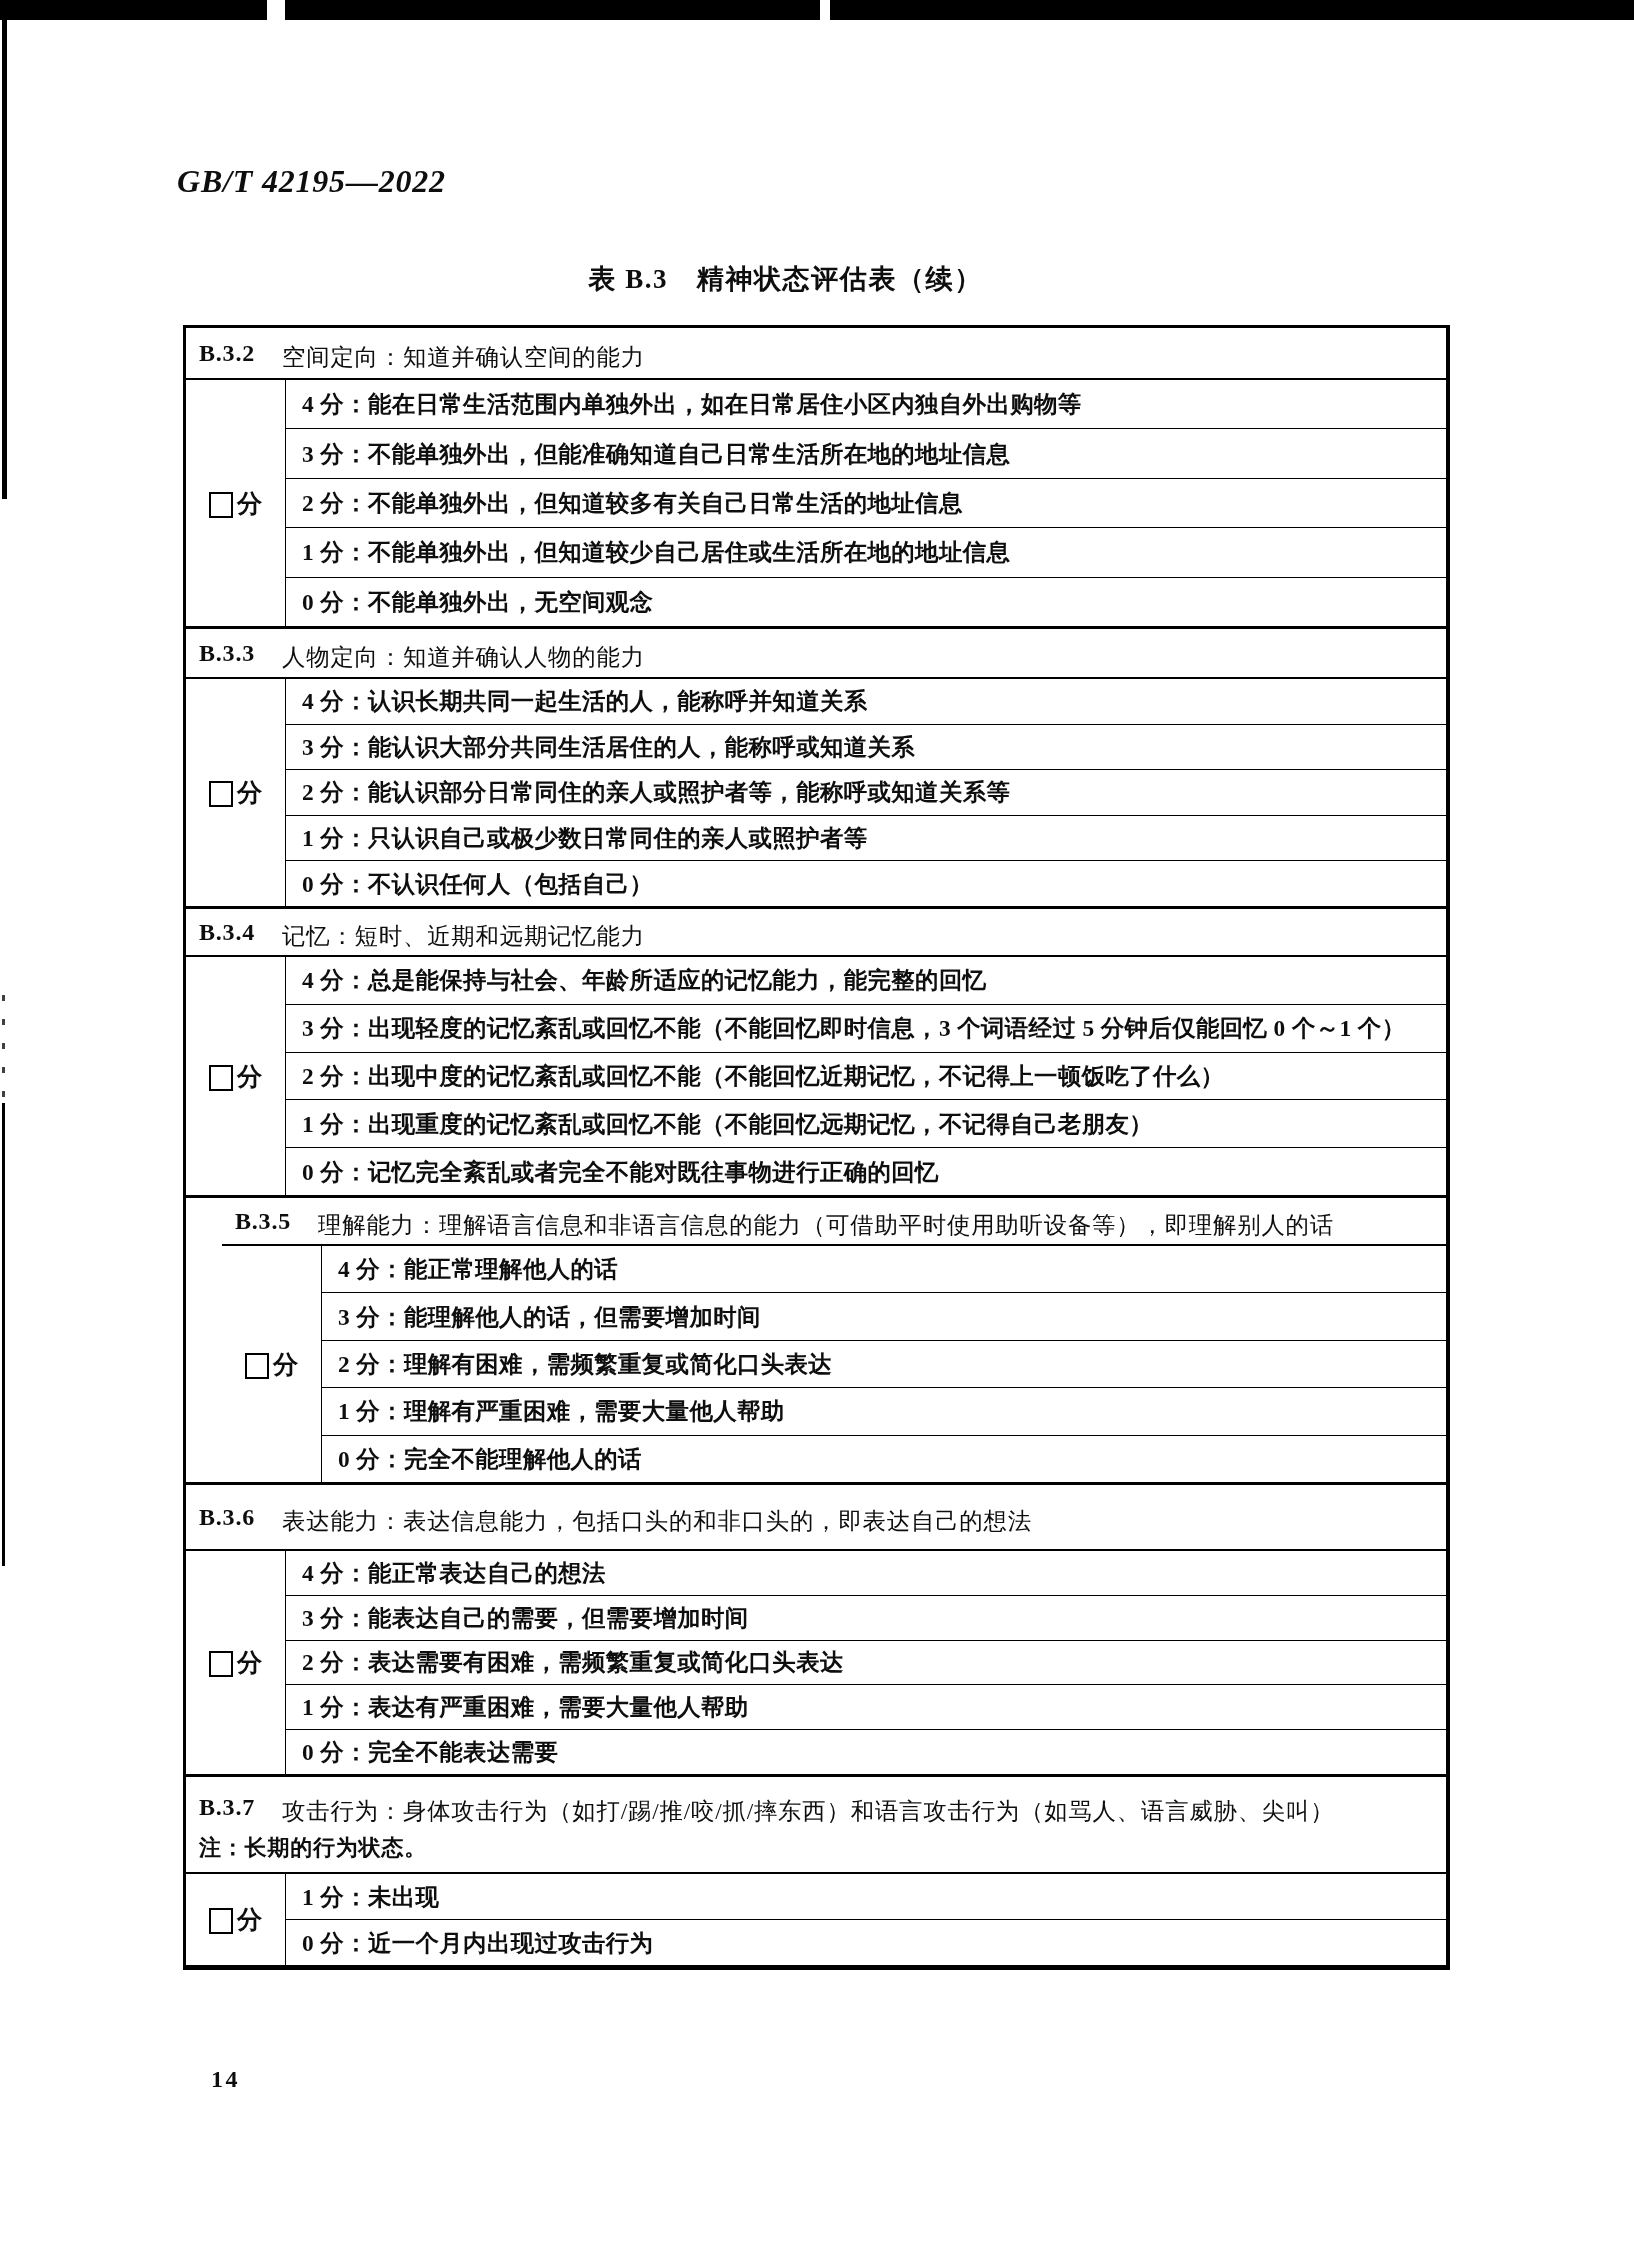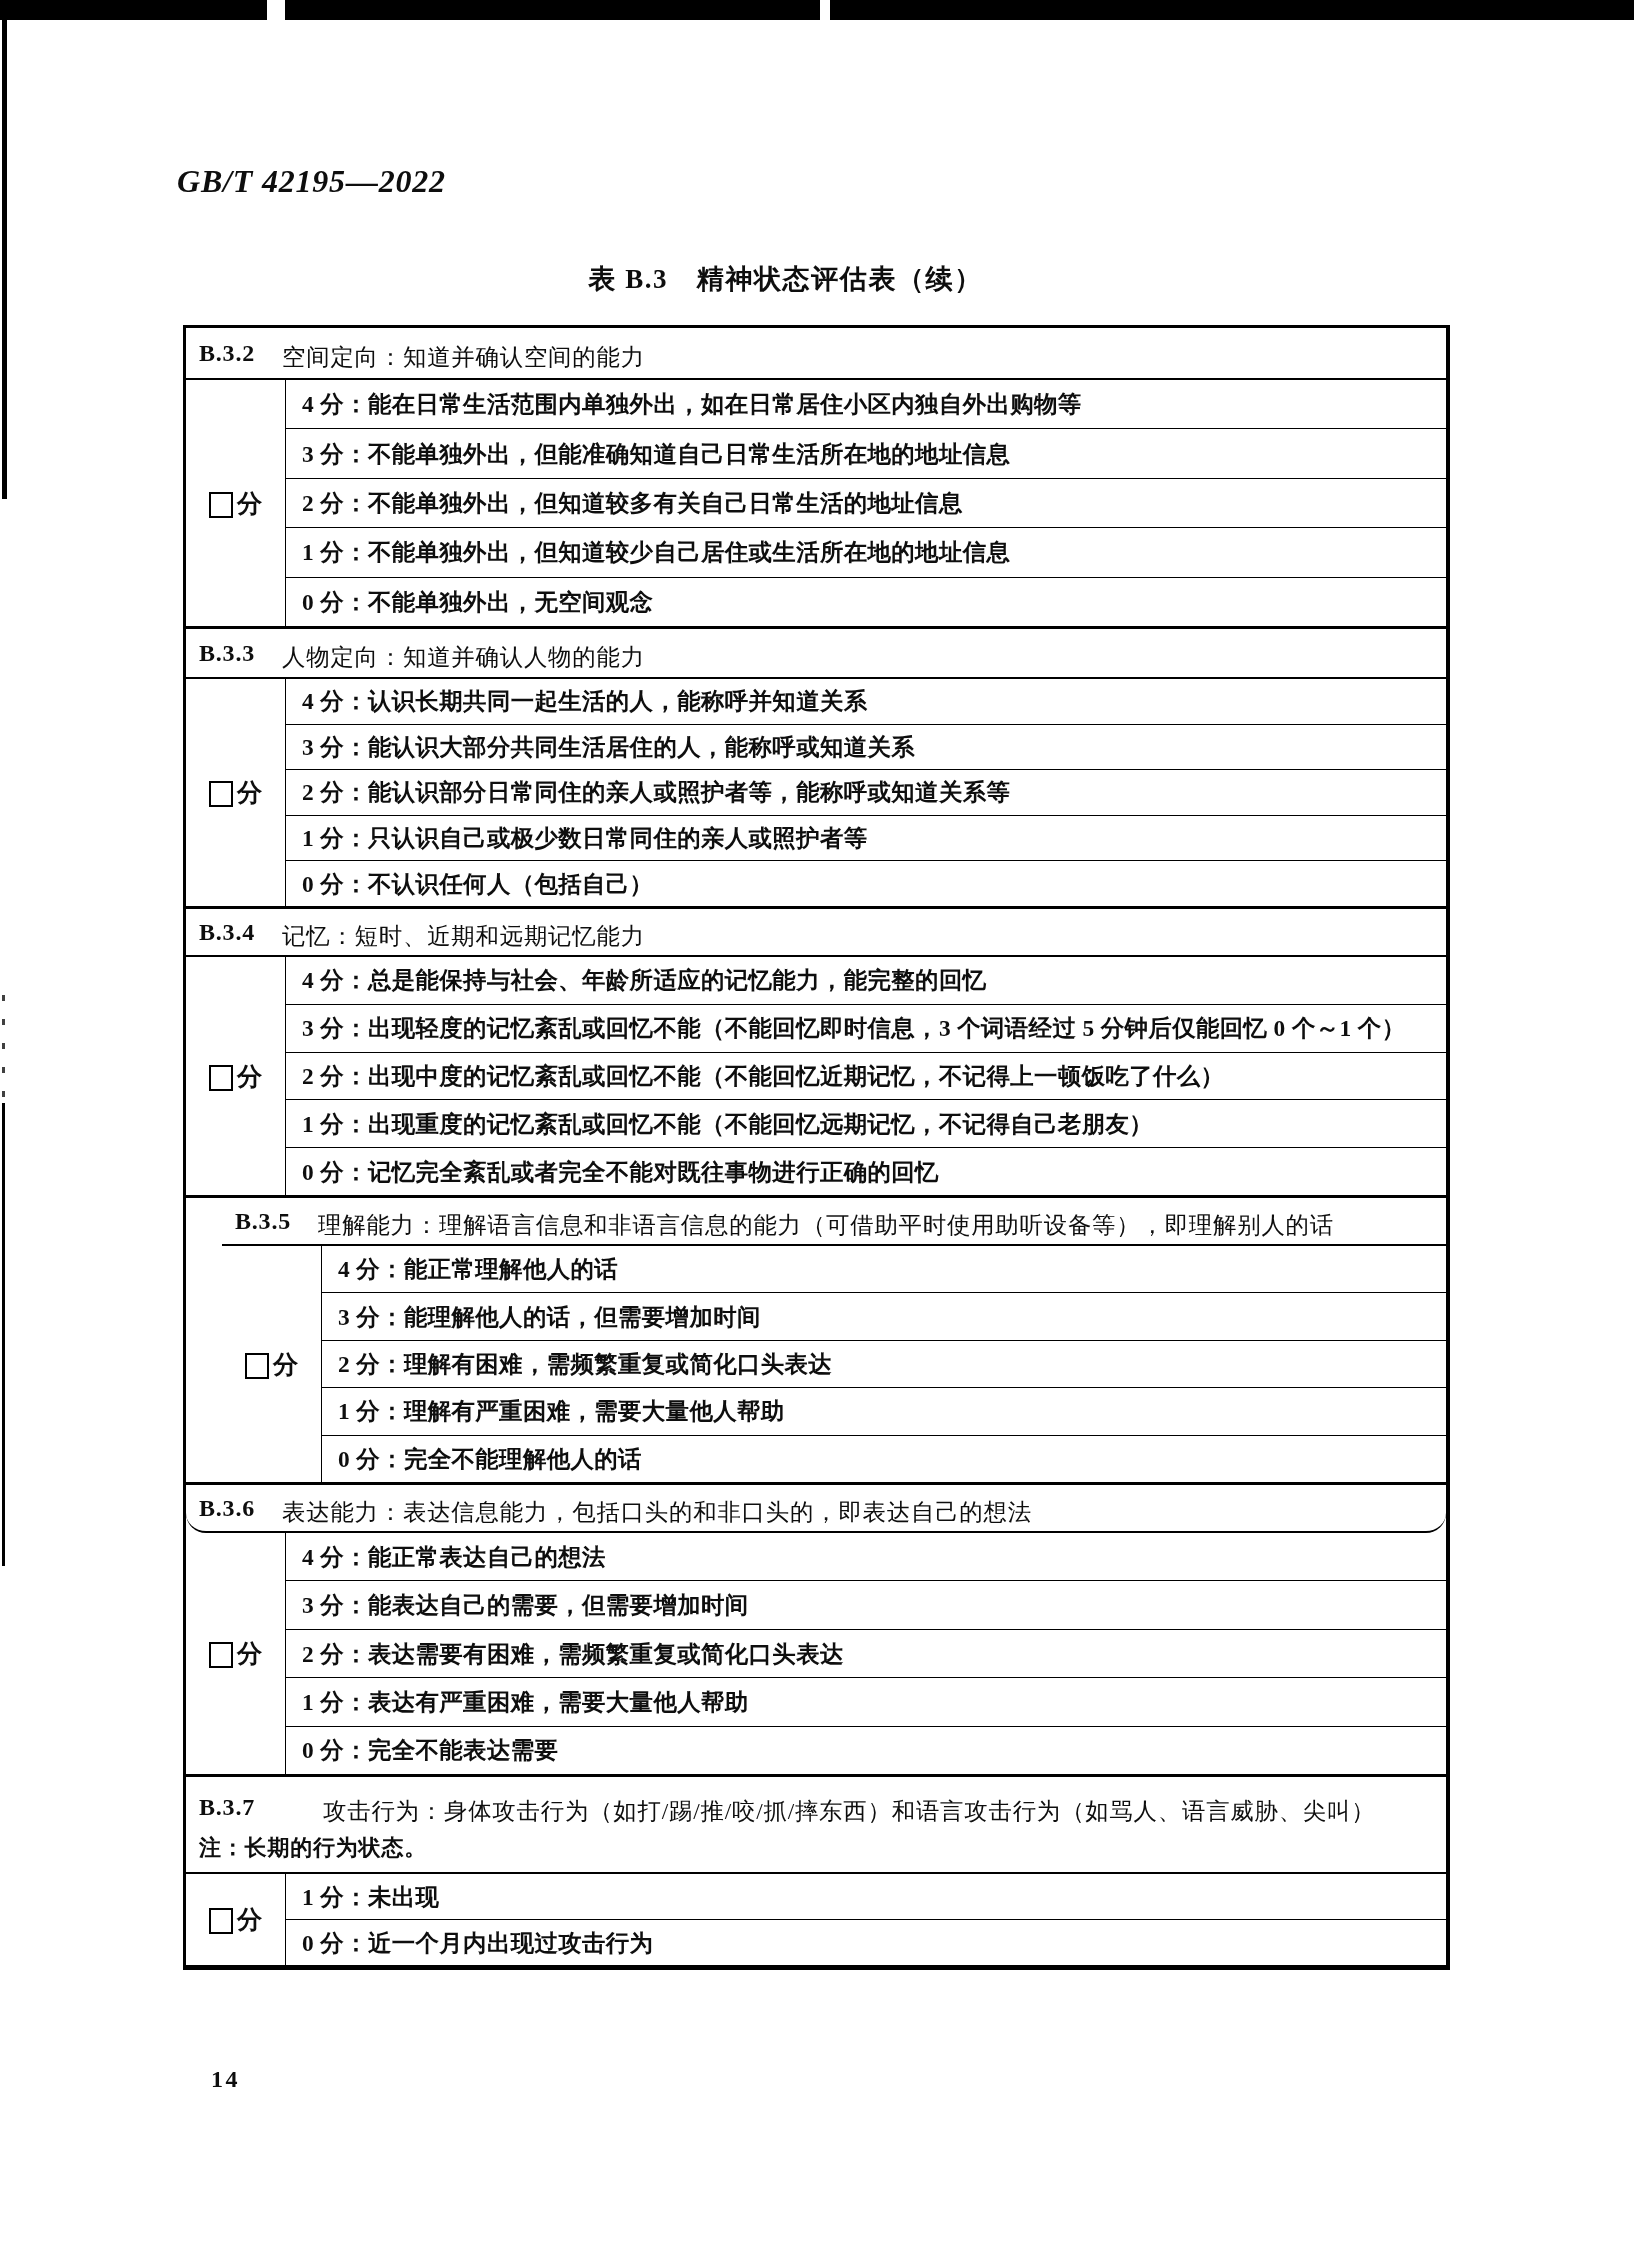--- a/index.html
+++ b/index.html
@@ -41,23 +41,23 @@
   .section.last{border-bottom:none;}
   .s0{height:301px;} .s1{height:280px;} .s2{height:289px;}
   .s3{height:287px;padding-left:36px;} .s4{height:292px;} .s5{height:188px;}
 
   .sec-header{
     display:flex;align-items:center;padding-left:13px;
     border-bottom:2.4px solid #000;box-sizing:border-box;flex:0 0 auto;white-space:nowrap;
   }
   .s0 .sec-header{height:52px;} .s1 .sec-header{height:50px;}
   .s2 .sec-header{height:48px;} .s3 .sec-header{height:48px;}
-  .s4 .sec-header{height:48px;border-radius:20px;}
+  .s4 .sec-header{height:66px;}
   .s5 .sec-header{height:97px;flex-direction:column;align-items:flex-start;justify-content:center;gap:6.4px;padding-top:1.6px;}
-  .hline{display:flex;align-items:center;white-space:nowrap;gap:41px;}
+  .hline{display:flex;align-items:center;white-space:nowrap;}
   .sec-num{font-weight:bold;font-size:24px;flex:0 0 83px;letter-spacing:0.8px;}
   .sec-title{font-weight:normal;font-size:23.4px;letter-spacing:0.8px;margin-top:8px;}
   .sec-note{font-weight:bold;font-size:22px;letter-spacing:0.8px;}
 
   .sec-body{flex:1;display:flex;min-height:0;}
   .score-cell{
     flex:0 0 100px;border-right:1.6px solid #000;box-sizing:border-box;
     display:flex;align-items:center;justify-content:center;
     font-size:25px;font-weight:bold;white-space:nowrap;
   }

